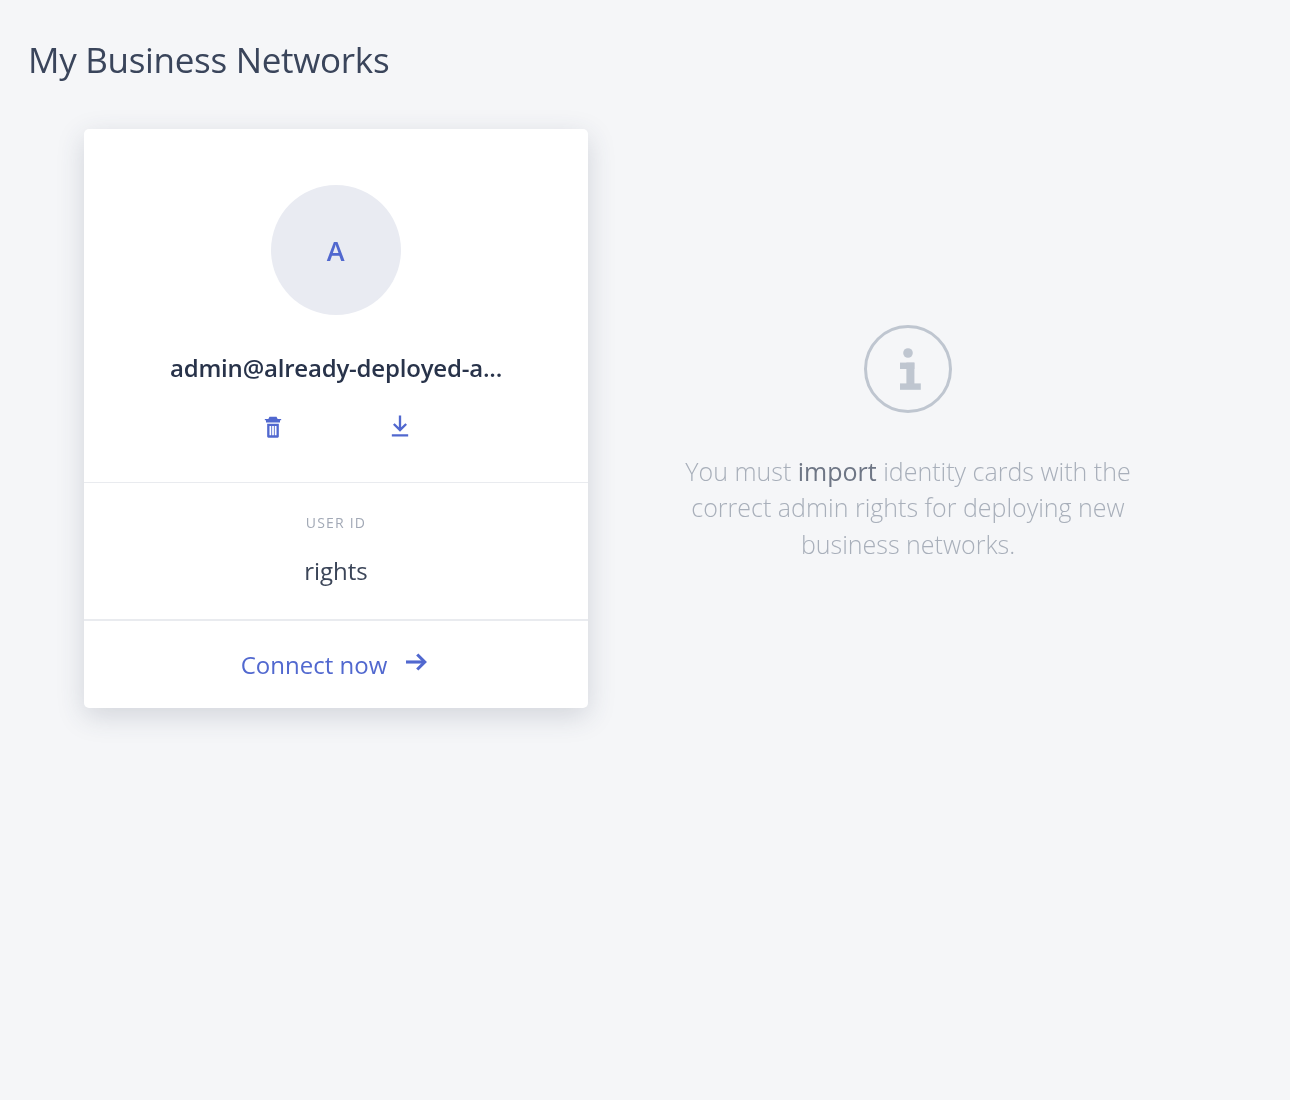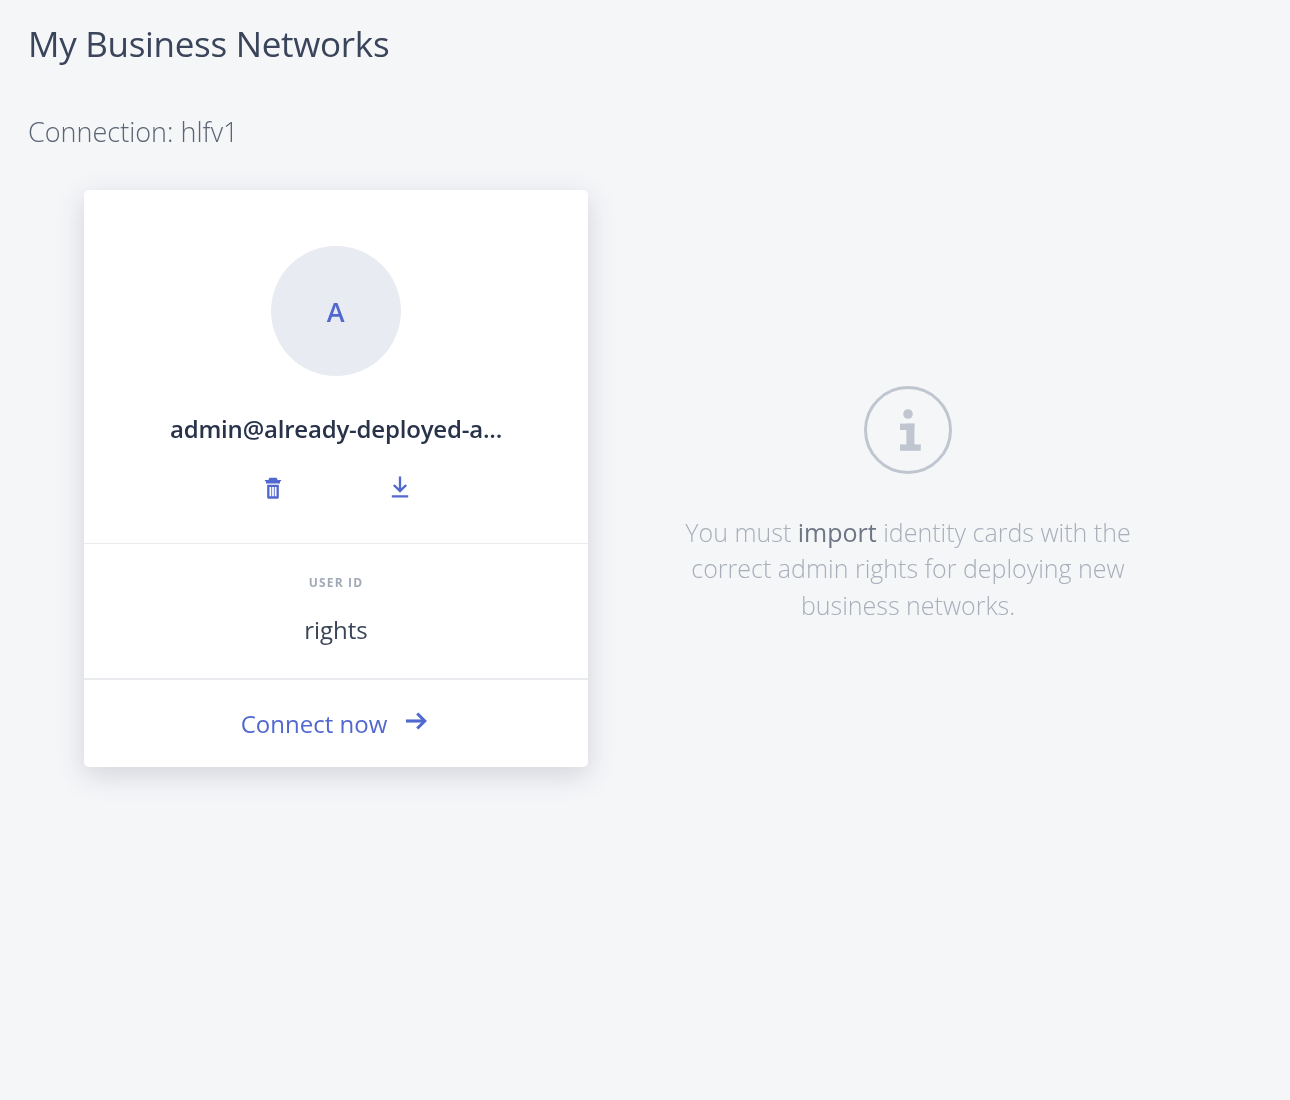--- a/index.html
+++ b/index.html
@@ -8,21 +8,21 @@
       box-sizing: border-box;
     }
     body {
       font-family: "Open Sans", "Helvetica Neue", Arial, sans-serif;
       background: #f5f6f8;
       width: 1290px;
       height: 1100px;
       overflow: hidden;
     }
     .page {
-      padding: 20px 28px;
+      padding: 36px 28px;
     }
     .page-title {
       font-size: 35px;
       font-weight: 400;
       color: #3a455b;
       margin-bottom: 46px;
       letter-spacing: -0.3px;
     }
     .connection-label {
       font-size: 27px;
@@ -97,22 +97,22 @@
     }
     .card-section {
       padding: 30px 30px 32px;
       text-align: center;
       border-bottom: 1px solid #e9ebef;
     }
     .card-section:last-of-type {
       border-bottom: none;
     }
     .section-label {
-      font-size: 12px;
-      font-weight: 700;
+      font-size: 14px;
+      font-weight: 400;
       color: #a2a9b6;
       letter-spacing: 1.2px;
       margin-bottom: 22px;
     }
     .section-value {
       font-size: 24px;
       font-weight: 400;
       color: #3b4558;
     }
     .card-footer {
@@ -177,21 +177,20 @@
     }
     .learn-more-link {
       color: #6e7685;
     }
   </style>
 </head>
 <body>
 
 <div class="page">
   <h1 class="page-title">My Business Networks</h1>
-  <div class="connection-label">Connection: hlfv1</div>
 
   <div class="content-row">
 
     <div class="card">
       <div class="card-top">
         <div class="avatar-circle">
           <span class="avatar-initial">A</span>
         </div>
         <div class="identity-email">admin@already-deployed-a...</div>
         <div class="icon-row">

